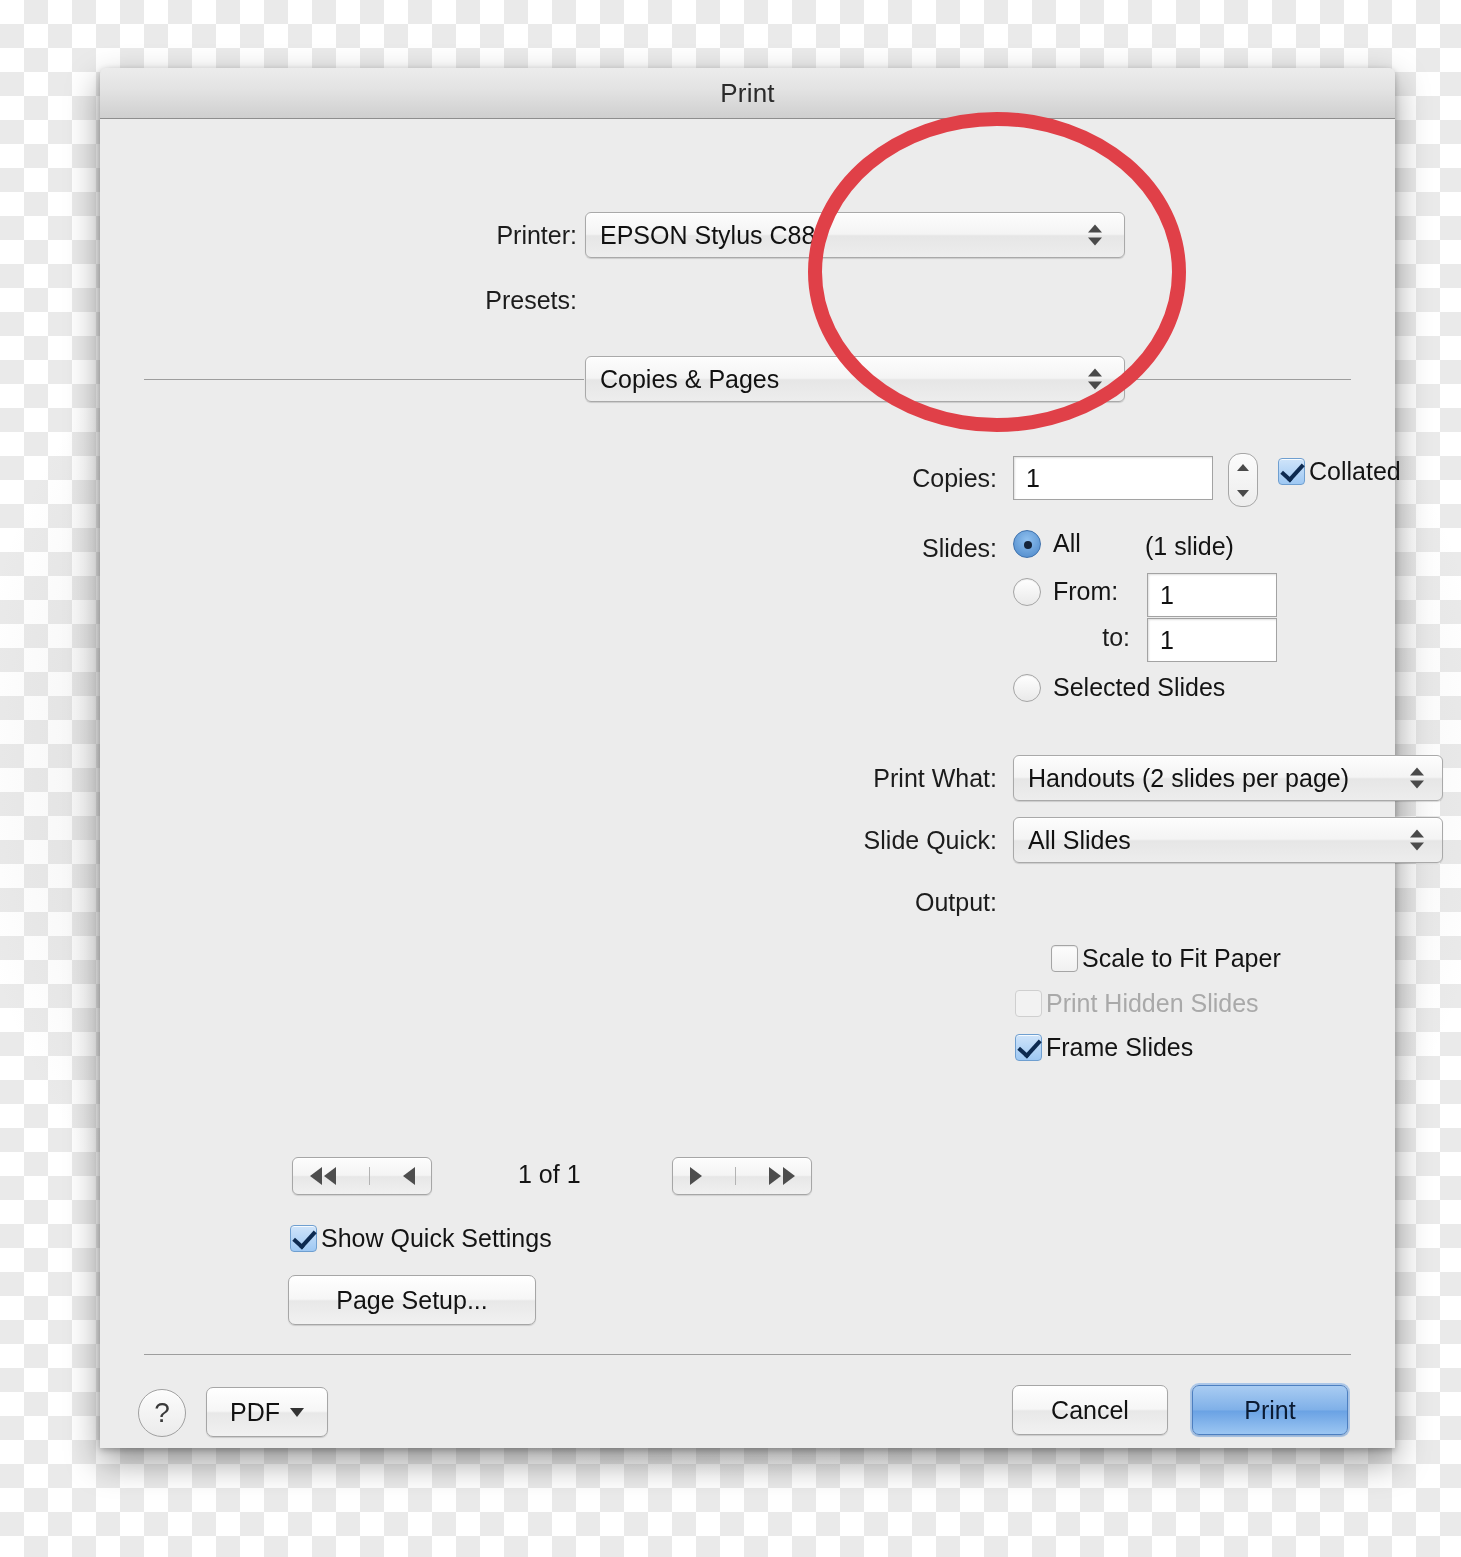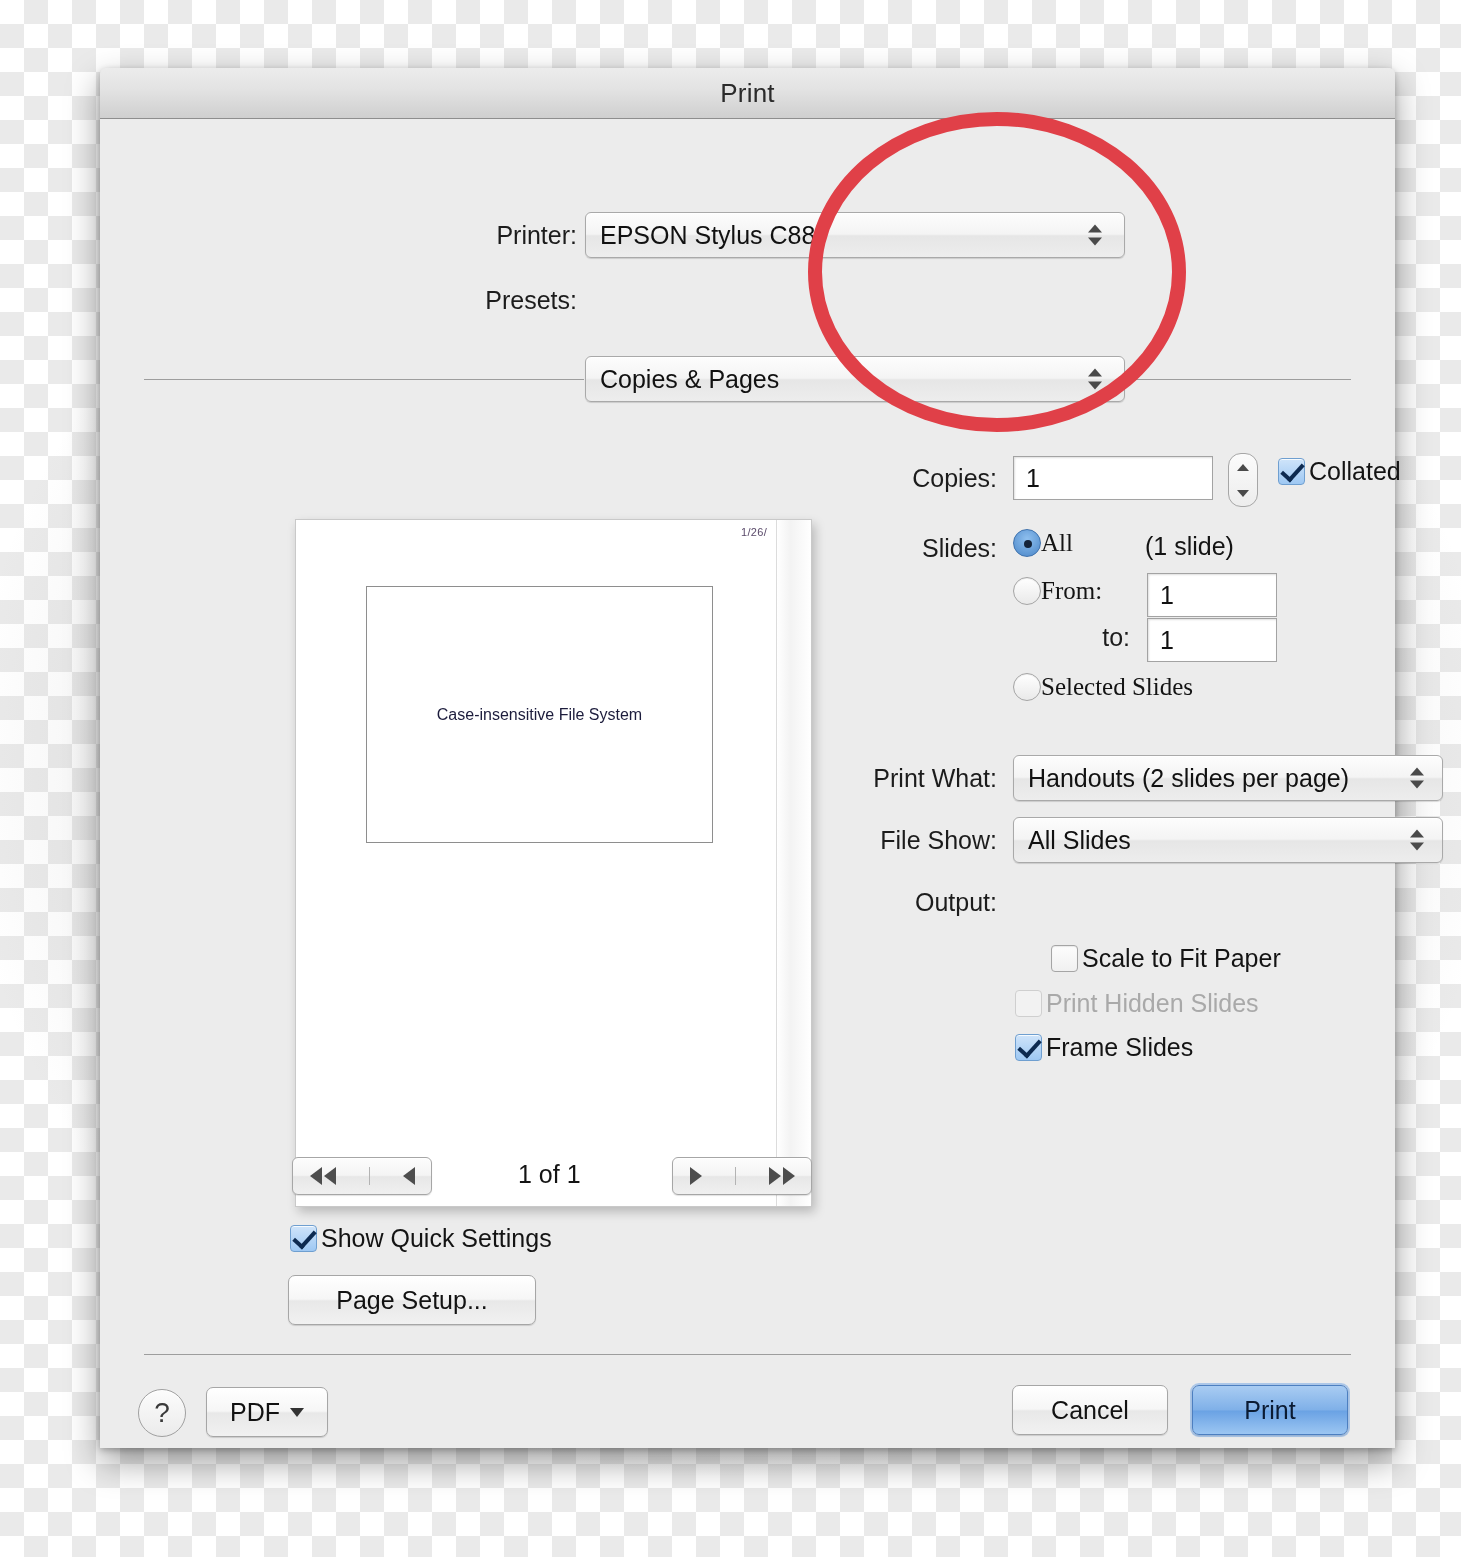--- a/index.html
+++ b/index.html
@@ -79,21 +79,21 @@
   }
   .cbrow{position:absolute;display:flex;align-items:center;gap:4px;}
   .cbrow .t{font-size:25px;color:#141414;white-space:nowrap;}
   .cbrow .t.dis{color:#a9a9a9;}
 
   
   .rb{position:relative;width:28px;height:28px;border-radius:50%;box-sizing:border-box;flex:none;}
   .rb.off{background:linear-gradient(to bottom,#ffffff,#e9e9e9);border:1px solid #a5a5a5;box-shadow:inset 0 1px 1px rgba(0,0,0,.07);}
   .rb.on{background:radial-gradient(circle at 50% 35%,#8fc0ef,#4a86c8);border:1px solid #3f72ad;}
   .rb.on:after{content:"";position:absolute;left:10px;top:10px;width:8px;height:8px;border-radius:50%;background:#15243a;}
-  .rbrow{position:absolute;display:flex;align-items:center;font-family:Liberation Serif, serif;}
+  .rbrow{position:absolute;display:flex;align-items:center;gap:12px;}
   .rbrow .t{font-size:25px;color:#141414;white-space:nowrap;}
 
   
   .btn{
     position:absolute;box-sizing:border-box;height:50px;
     background:linear-gradient(to bottom,#ffffff 0%,#f6f6f6 48%,#e8e8e8 52%,#f1f1f1 100%);
     border:1px solid #a6a6a6;border-radius:7px;
     box-shadow:0 1px 1px rgba(0,0,0,.14), inset 0 1px 0 #fff;
     display:flex;align-items:center;justify-content:center;
     font-size:25px;color:#121212;
@@ -179,27 +179,20 @@
     <div class="sep" style="left:44px;top:260px;width:440px;"></div>
     <div class="sep" style="left:1027px;top:260px;width:224px;"></div>
     <div class="popup" style="left:485px;top:237px;width:540px;">
       <div class="pv">Copies &amp; Pages</div>
       <div class="arrows" style="right:22px;">
           <i class="up"></i>
           <i class="dn"></i>
         </div>
     </div>
 
-    <div class="preview">
-      <div class="page-edge"></div>
-      <div class="stamp">1/26/</div>
-      <div class="slideframe">
-        <div class="st">Case-insensitive File System</div>
-      </div>
-    </div>
 
     <div class="navbtn" style="left:192px;top:1038px;width:140px;">
       <div class="pair">
           <span class="tri l"></span>
           <span class="tri l"></span>
         </div>
       <div class="divider"></div>
       <span class="tri l"></span>
     </div>
     <div class="pagecount" style="left:418px;top:1041px;">1 of 1</div>
@@ -261,21 +254,21 @@
 
     <div class="label" style="position:absolute;left:580px;top:645px;width:317px;">Print What:</div>
     <div class="popup" style="left:913px;top:636px;width:430px;">
       <div class="pv">Handouts (2 slides per page)</div>
       <div class="arrows" style="right:18px;">
           <i class="up"></i>
           <i class="dn"></i>
         </div>
     </div>
 
-    <div class="label" style="position:absolute;left:580px;top:707px;width:317px;">File Show:</div>
+    <div class="label" style="position:absolute;left:580px;top:707px;width:317px;">Slide Quick:</div>
     <div class="popup" style="left:913px;top:698px;width:430px;">
       <div class="pv">All Slides</div>
       <div class="arrows" style="right:18px;">
           <i class="up"></i>
           <i class="dn"></i>
         </div>
     </div>
 
     <div class="label" style="position:absolute;left:580px;top:769px;width:317px;">Output:</div>
 

